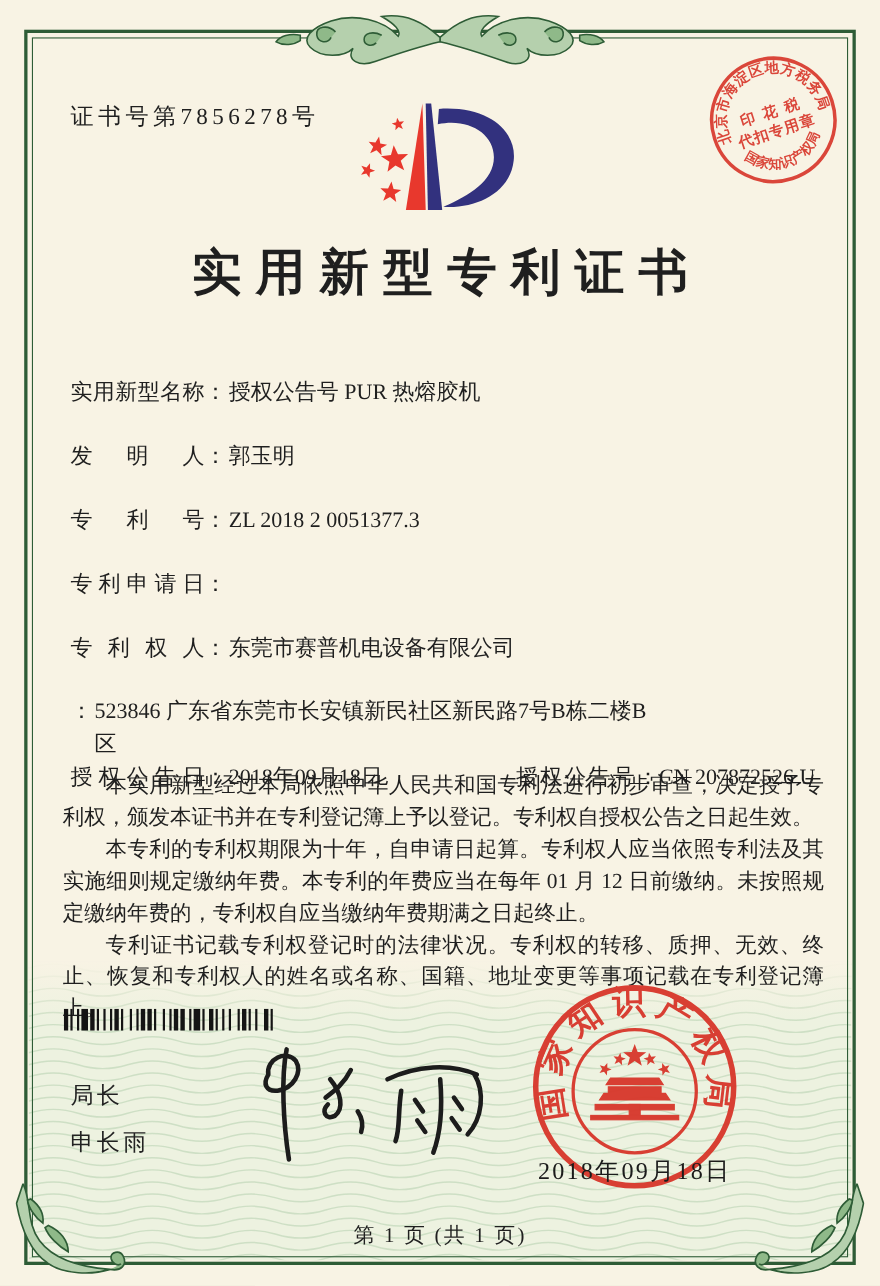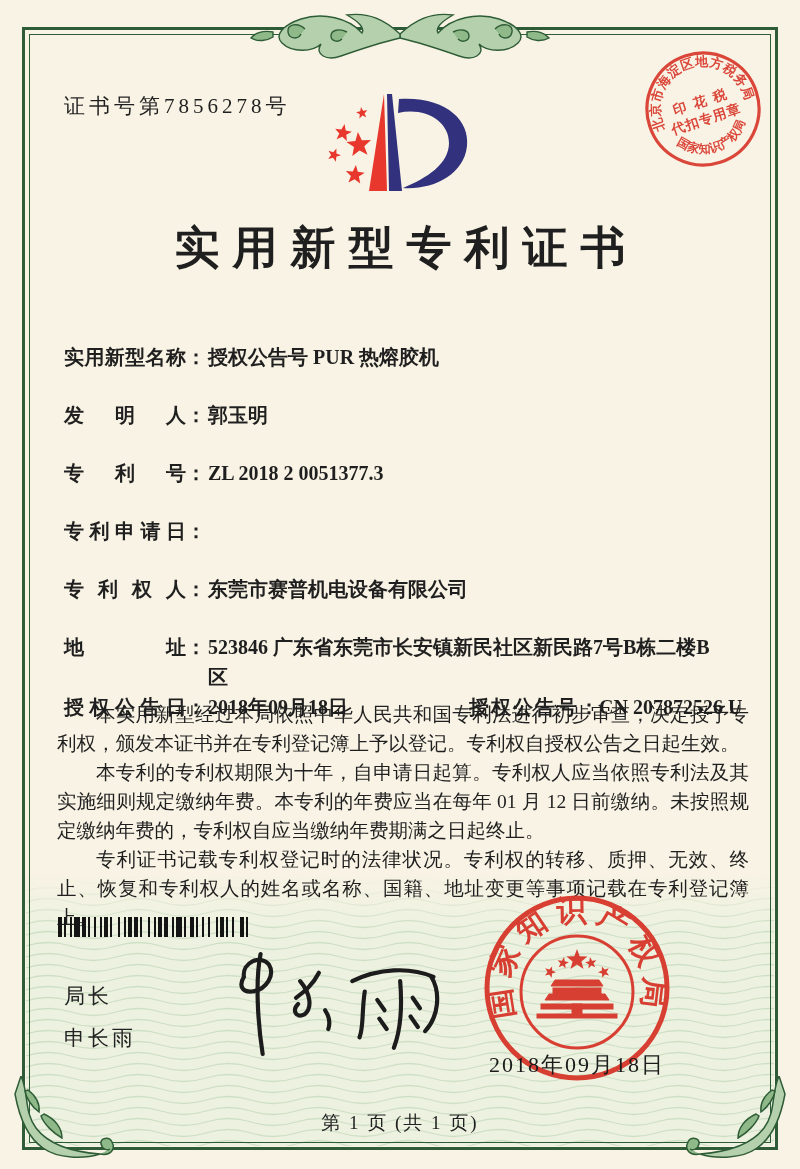--- a/index.html
+++ b/index.html
@@ -12,21 +12,21 @@
   .green-zone{position:absolute;left:26px;right:26px;top:874px;height:272px;overflow:hidden;}
   .green-zone svg{display:block;}
   .green-fade{position:absolute;left:0;right:0;top:0;height:55px;
               background:linear-gradient(#f8f3e4,rgba(248,243,228,0));}
   .cert-no{position:absolute;left:64px;top:92px;font-size:21px;letter-spacing:4px;}
   .logo{position:absolute;left:303px;top:91px;}
   .tax-stamp{position:absolute;left:640px;top:46px;transform:rotate(-18deg);opacity:.92;}
   .title{position:absolute;left:0;right:0;top:218px;text-align:center;font-size:45px;font-weight:bold;
          letter-spacing:13px;text-indent:13px;}
   .fields{position:absolute;left:64px;top:342px;width:690px;font-size:20px;}
-  .field{display:flex;line-height:30px;margin-bottom:28px;font-weight:bold;}
+  .field{display:flex;line-height:30px;margin-bottom:28px;}
   .f-label{flex:0 0 122px;text-align:justify;text-align-last:justify;}
   .f-colon{flex:0 0 22px;}
   .f-value{max-width:517px;}
   .field.addr{margin-bottom:0;}
   .field.grant{position:relative;}
   .grant-no{position:absolute;left:405px;top:0;display:flex;text-align:center;}
   .grant-no .f-label2{white-space:pre;letter-spacing:2px;}
   .paras{position:absolute;left:57px;top:700px;width:692px;font-size:19.5px;line-height:29px;
          text-align:justify;}
   .paras p{margin:0;text-indent:2em;}
@@ -142,21 +142,20 @@
     <div class="field">
       <span class="f-label">专利申请日</span>
         <span class="f-colon">：</span>
     </div>
     <div class="field">
       <span class="f-label">专利权人</span>
         <span class="f-colon">：</span>
       <span class="f-value">东莞市赛普机电设备有限公司</span>
     </div>
     <div class="field addr">
-      <span class="f-label">地址</span>
         <span class="f-colon">：</span>
       <span class="f-value">523846 广东省东莞市长安镇新民社区新民路7号B栋二楼B区</span>
     </div>
     <div class="field grant">
       <span class="f-label">授权公告日</span>
         <span class="f-colon">：</span>
       <span class="f-value">2018年09月18日</span>
       <span class="grant-no">
         <span class="f-label2">授权公告号</span>
           <span>：</span>

